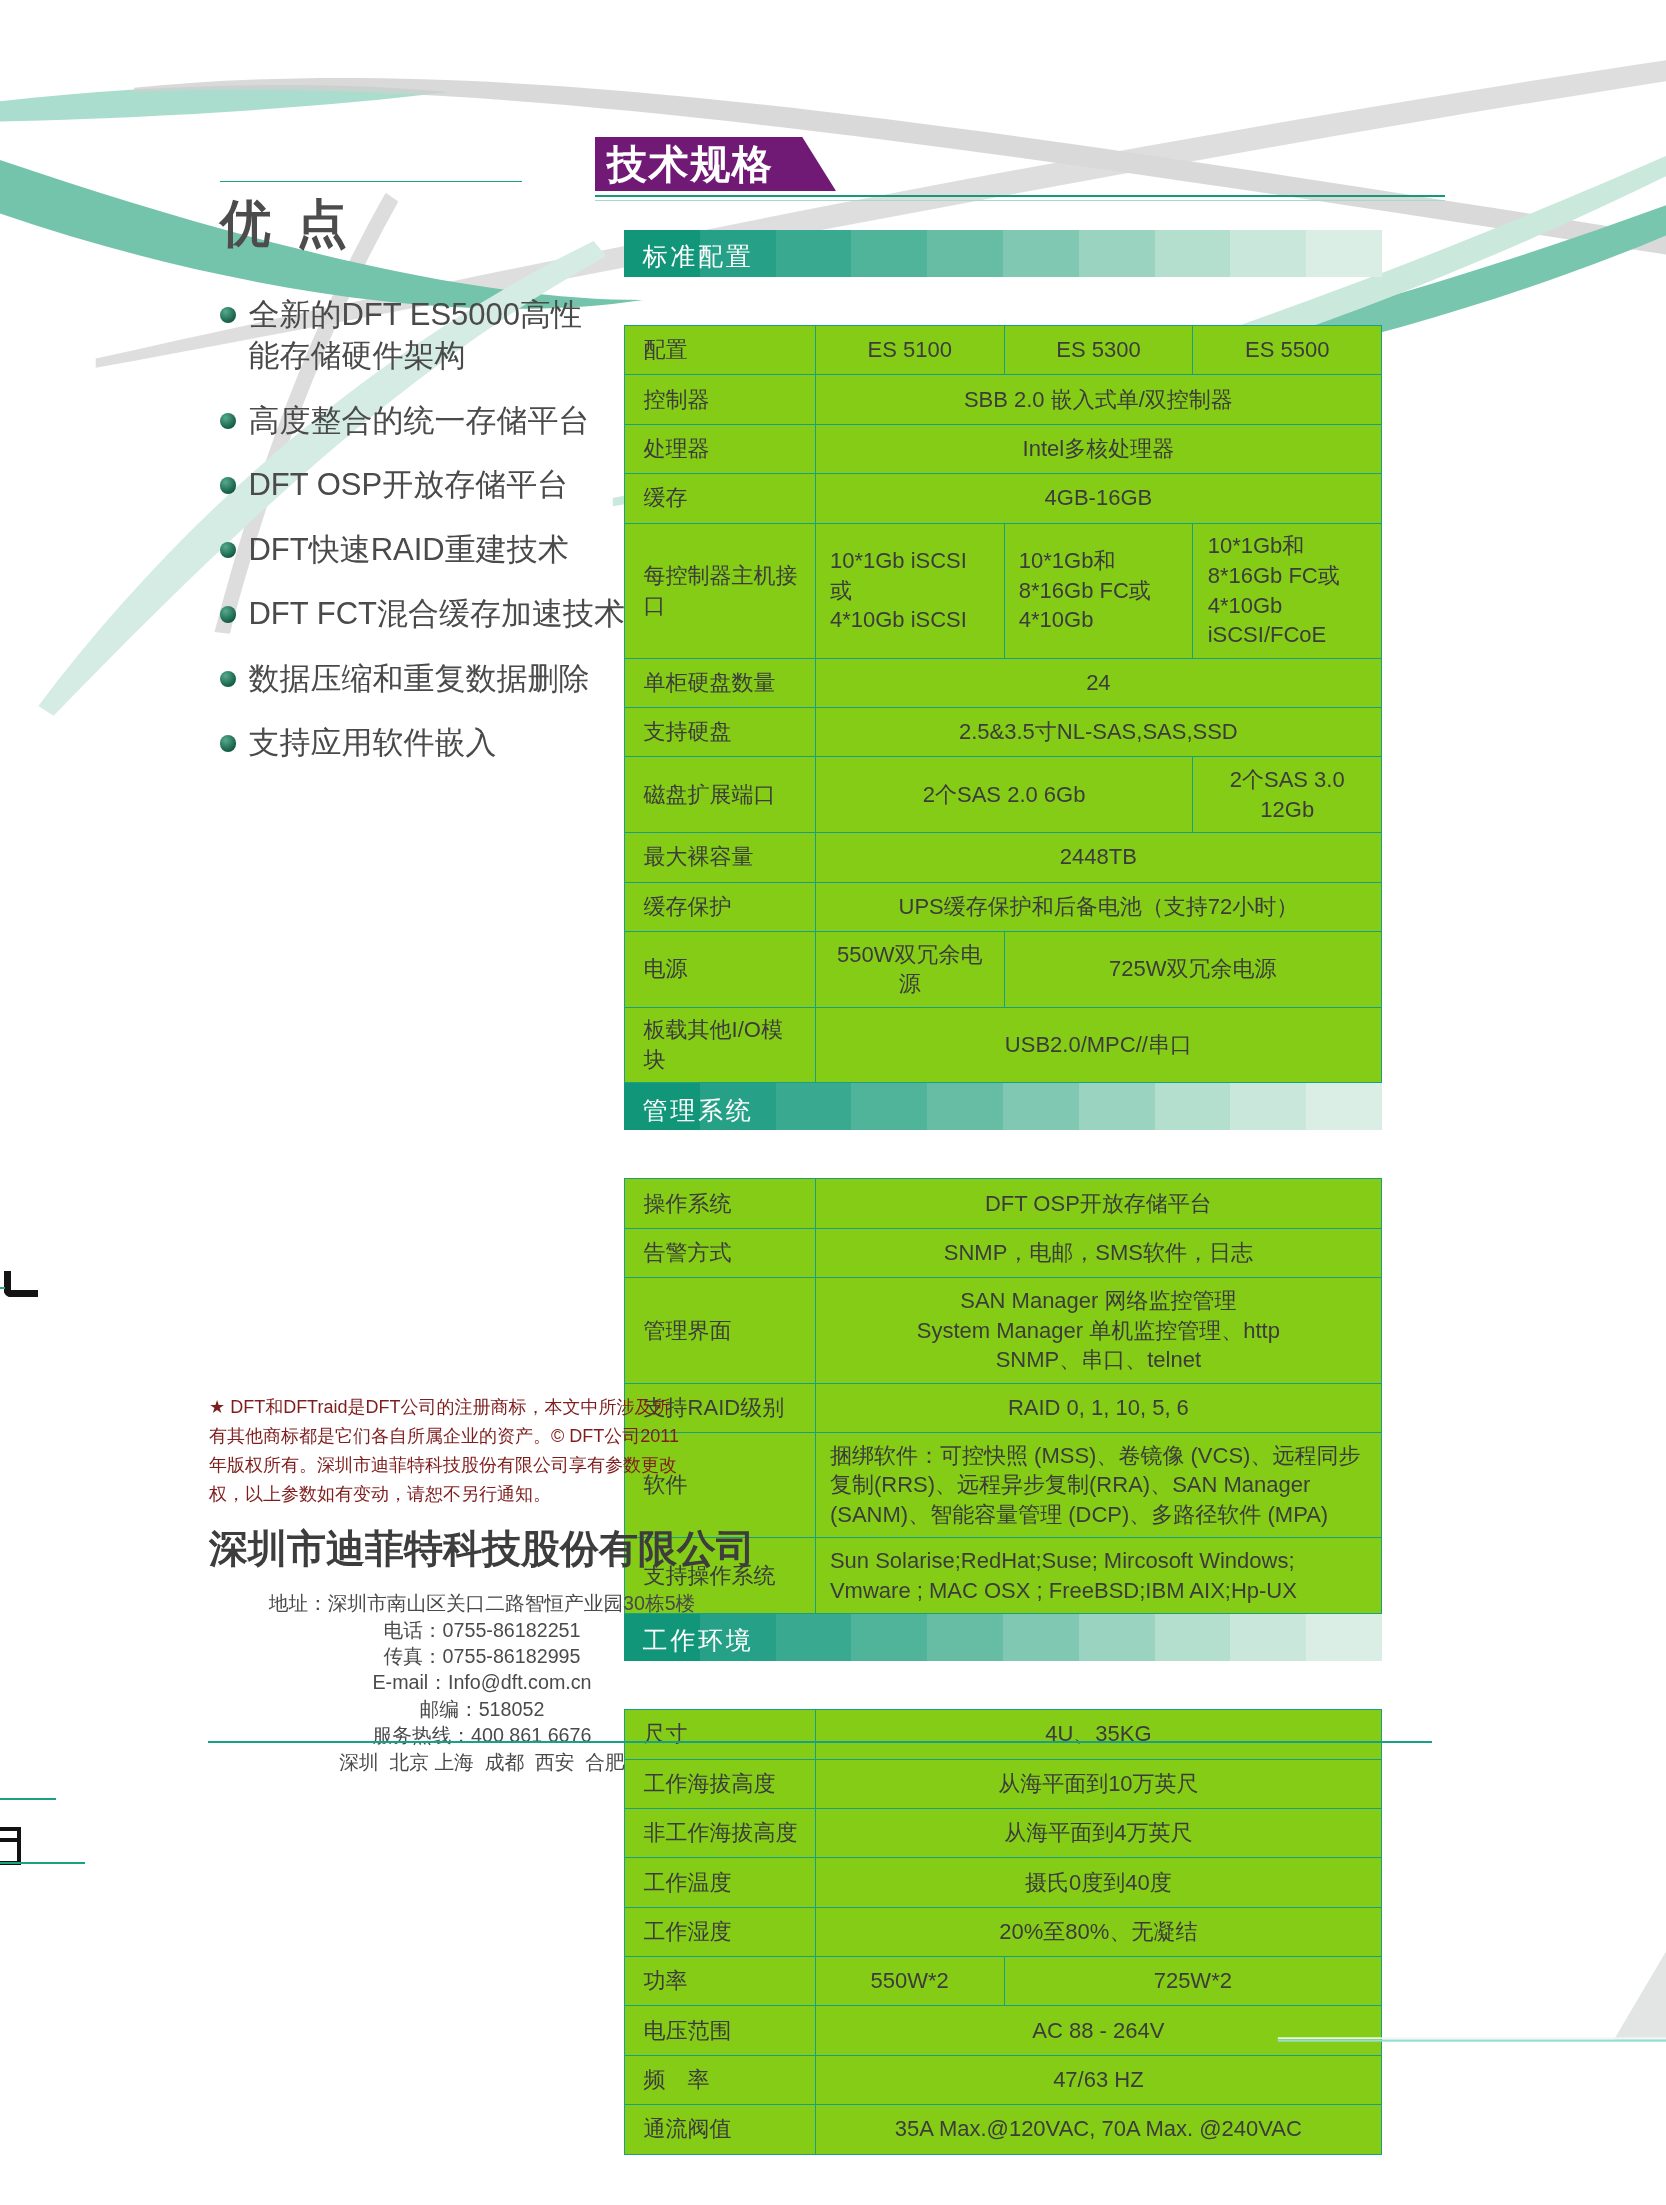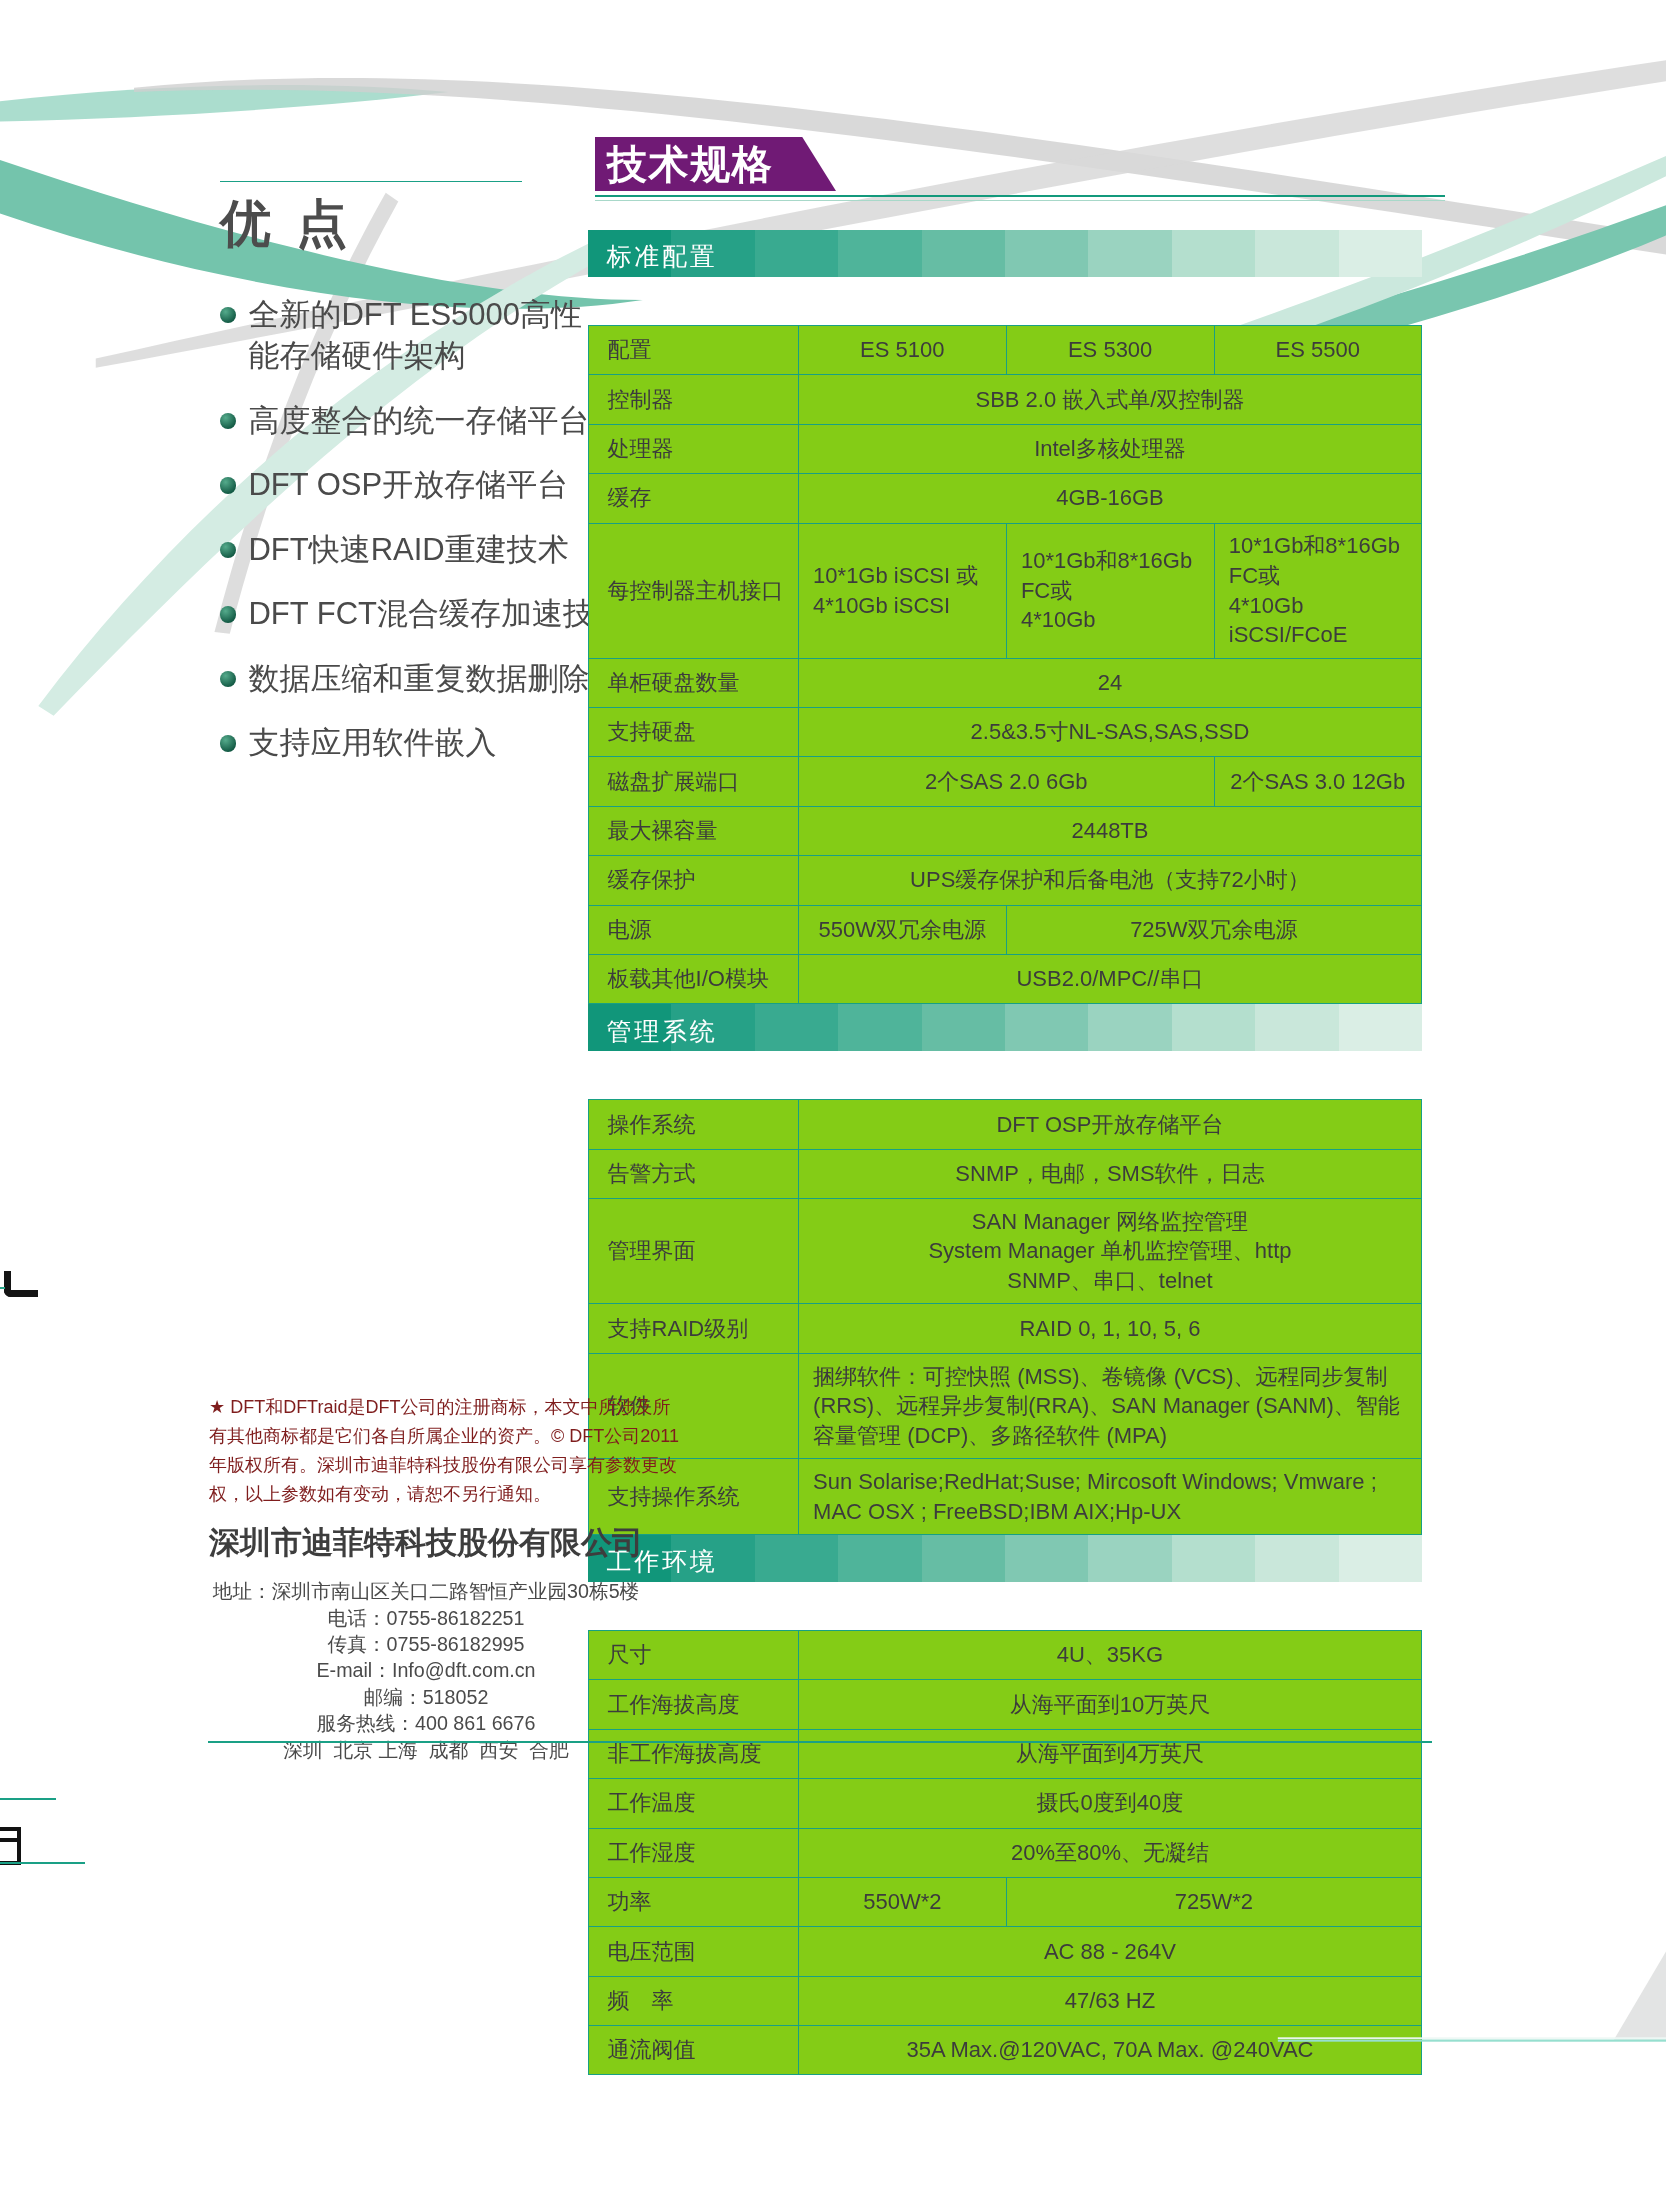--- a/index.html
+++ b/index.html
@@ -22,21 +22,21 @@
 
   
   #banner{position:absolute;left:595px;top:137px;width:241px;height:54px;background:#701a75;
           clip-path:polygon(0 0,86% 0,100% 100%,0 100%);display:flex;align-items:center;}
   #banner .bt{font-size:40px;font-weight:bold;color:#ffffff;padding-left:12px;letter-spacing:1.6px;}
   #banner-rule{position:absolute;left:595px;top:195px;width:850px;}
   #banner-rule .t{border-top:2.7px solid #13997c;}
   #banner-rule .b{margin-top:2.7px;border-top:1.1px solid #a8d8c9;}
 
   
-  #spec{position:absolute;left:588px;top:230px;width:834px;}
+  #spec{position:absolute;left:624px;top:230px;width:758px;}
   .section-bar{height:47px;display:flex;align-items:center;
     background:linear-gradient(to right,
       #11967a 0%,#11967a 10%, #26a187 10%,#26a187 20%, #39aa90 20%,#39aa90 30%,
       #4fb49a 30%,#4fb49a 40%, #66bda4 40%,#66bda4 50%, #80c8b2 50%,#80c8b2 60%,
       #9ad3c0 60%,#9ad3c0 70%, #b4dfce 70%,#b4dfce 80%, #c9e7da 80%,#c9e7da 90%,
       #daeee5 90%,#daeee5 100%);}
   .section-bar .st{color:#ffffff;font-size:25px;letter-spacing:2.7px;padding:6.6px 0 0 18.6px;font-weight:500;}
 
   table.spec{width:100%;border-collapse:collapse;table-layout:fixed;background:#84cc16;margin-top:48px;}
   table.spec{border:1.6px solid #18a084;}
@@ -44,21 +44,21 @@
     font-size:22px;color:#3c3c3c;padding:7.7px 14.2px;height:33px;
     text-align:center;vertical-align:middle;white-space:pre-line;line-height:1.35;}
   table.spec td.lbl{text-align:left;padding-left:18.6px;}
   table.spec td.left{text-align:left;}
   table.spec tr{height:48px;}
   table.spec tr.tall{height:61px;}
 
   
   #footnote{position:absolute;left:209px;top:1393px;font-size:18px;line-height:1.62;color:#7f1d1d;white-space:pre;}
   #company{position:absolute;left:209px;top:1522px;}
-  .company-name{font-size:31px;font-weight:bold;color:#3d3d3d;margin:0 0 14.2px 0;}
+  .company-name{font-size:39px;font-weight:bold;color:#3d3d3d;margin:0 0 14.2px 0;}
   .company-line{font-size:19.7px;line-height:1.34;color:#4a4a4a;white-space:pre;text-align:center;}
 
   #bottom-rule{position:absolute;left:208px;top:1741px;width:1224px;height:2.2px;background:#1aa086;}
 
   
   .art{position:absolute;}
   #art-check{left:4.4px;top:1271px;width:27px;height:18.6px;
     border-left:7.1px solid #141414;border-bottom:7.1px solid #141414;border-bottom-left-radius:6.6px;}
   #art-dash{left:0;top:1287px;width:4.9px;height:1.6px;background:#2aa78b;}
   #art-line2{left:0;top:1798px;width:56px;height:2.2px;background:#1aa086;}

